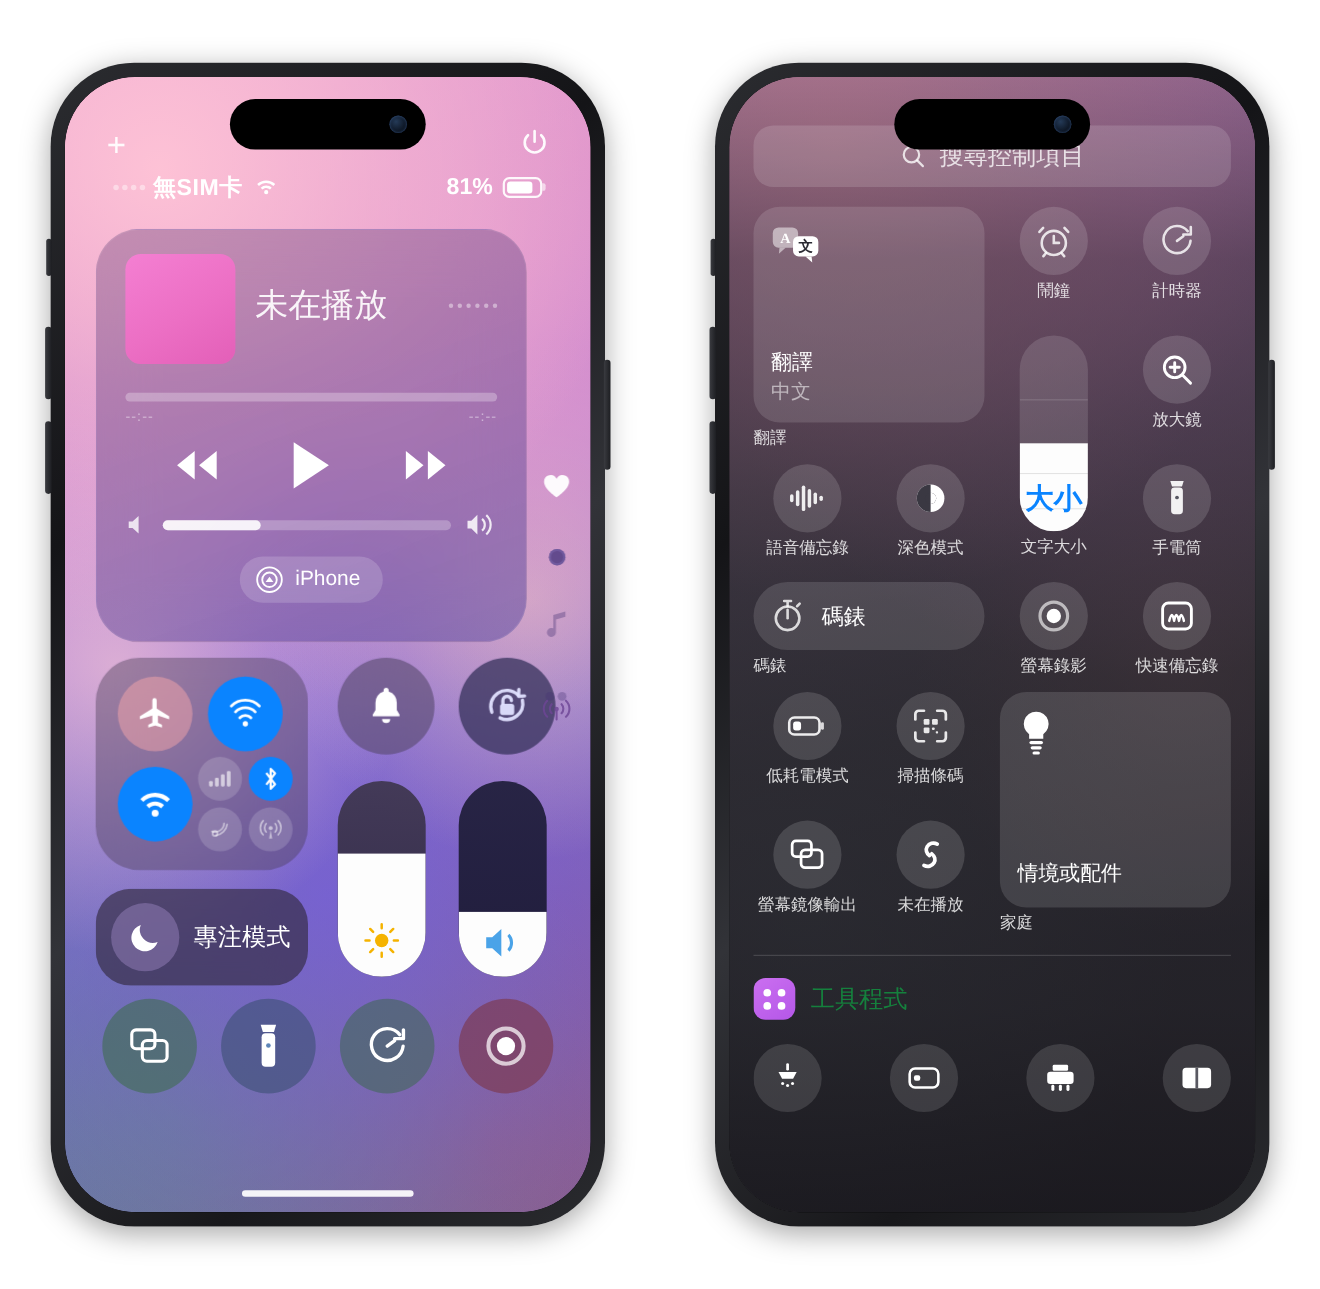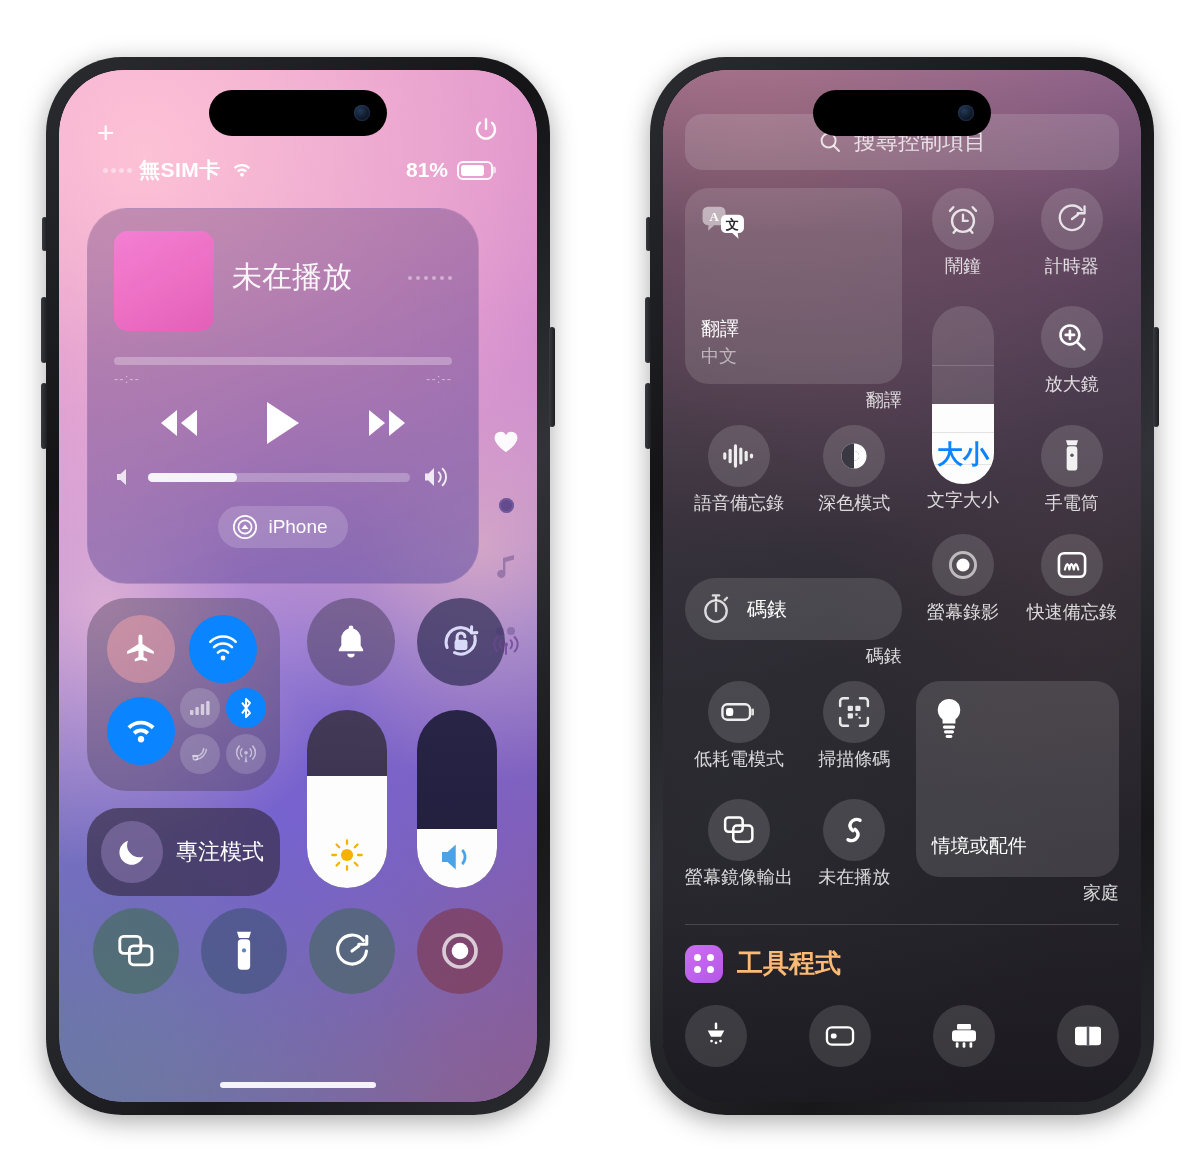--- a/index.html
+++ b/index.html
@@ -258,21 +258,21 @@
     border-radius: 18px; background: rgba(255,255,255,0.14);
     display: flex; align-items: center; justify-content: center; gap: 12px; cursor: text;
   }
   .searchbar span { font-size: 22px; color: rgba(255,255,255,0.78); }
 
   .gallery {
     position: absolute; left: 22px; right: 22px; top: 118px; bottom: 0; z-index: 22;
   }
 
   .tile-label {
-    text-align: right; font-size: 18px; color: rgba(255,255,255,0.82);
+    text-align: left; font-size: 15px; color: rgba(255,255,255,0.82);
     margin-top: 7px; white-space: nowrap; line-height: 1.1;
   }
   .tile { display: flex; flex-direction: column; align-items: center; }
   .rnd {
     width: 62px; height: 62px; border-radius: 50%;
     background: rgba(255,255,255,0.14);
     display: flex; align-items: center; justify-content: center; cursor: pointer;
   }
   .bigcard {
     width: 100%; border-radius: 24px; background: rgba(255,255,255,0.13);
@@ -280,21 +280,21 @@
   }
 
   .util-divider { height: 1px; background: rgba(255,255,255,0.16); }
   .util-header { display: flex; align-items: center; gap: 14px; }
   .util-badge {
     width: 38px; height: 38px; border-radius: 11px;
     background: linear-gradient(145deg,#cb6ff0,#b457e8);
     display: grid; grid-template-columns: 1fr 1fr; gap: 5px; place-content: center; padding: 9px;
   }
   .util-badge i { width: 7px; height: 7px; border-radius: 50%; background: #fff; display: block; }
-  .util-title { font-size: 26px; color: #fdba74; font-weight: 700; }
+  .util-title { font-size: 22px; color: #15803d; font-weight: 400; }
   .util-peek { display: flex; justify-content: space-between; }
   .util-peek .rnd { background: rgba(255,255,255,0.13); }
 </style>
 </head>
 <body>
 
 <div class="stage">
 
   <div class="phone">
     <div class="btn-side btn-silent"></div>
@@ -694,21 +694,21 @@
               <div class="rnd">
                 <svg width="20" height="34" viewBox="0 0 16 28" fill="rgba(255,255,255,0.92)">
                   <path d="M3 1h10l-1.3 4.2H4.3z"></path>
                   <rect x="3.6" y="6" width="8.8" height="20" rx="2.6"></rect>
                   <circle cx="8" cy="13.4" r="1.4" fill="rgba(70,70,82,0.9)"></circle>
                 </svg>
               </div>
               <div class="tile-label">手電筒</div>
             </div>
 
-            <div style="grid-column:1 / span 2; grid-row:4;margin-top:44px;">
+            <div style="grid-column:1 / span 2; grid-row:4;">
               <div style="height:62px;border-radius:31px;background:rgba(255,255,255,0.13);display:flex;align-items:center;gap:14px;padding:0 14px;cursor:pointer;">
                 <svg width="34" height="34" viewBox="0 0 26 26" fill="none" stroke="rgba(255,255,255,0.8)" stroke-width="1.8" stroke-linecap="round">
                   <circle cx="13" cy="14.6" r="8.2"></circle>
                   <path d="M13 8.6v6"></path>
                   <path d="M10.6 2.6h4.8M13 2.6v3.6"></path>
                   <path d="M19.6 6.2l1.8-1.8"></path>
                 </svg>
                 <span style="font-size:20px;color:#fff;">碼錶</span>
               </div>
               <div class="tile-label">碼錶</div>

